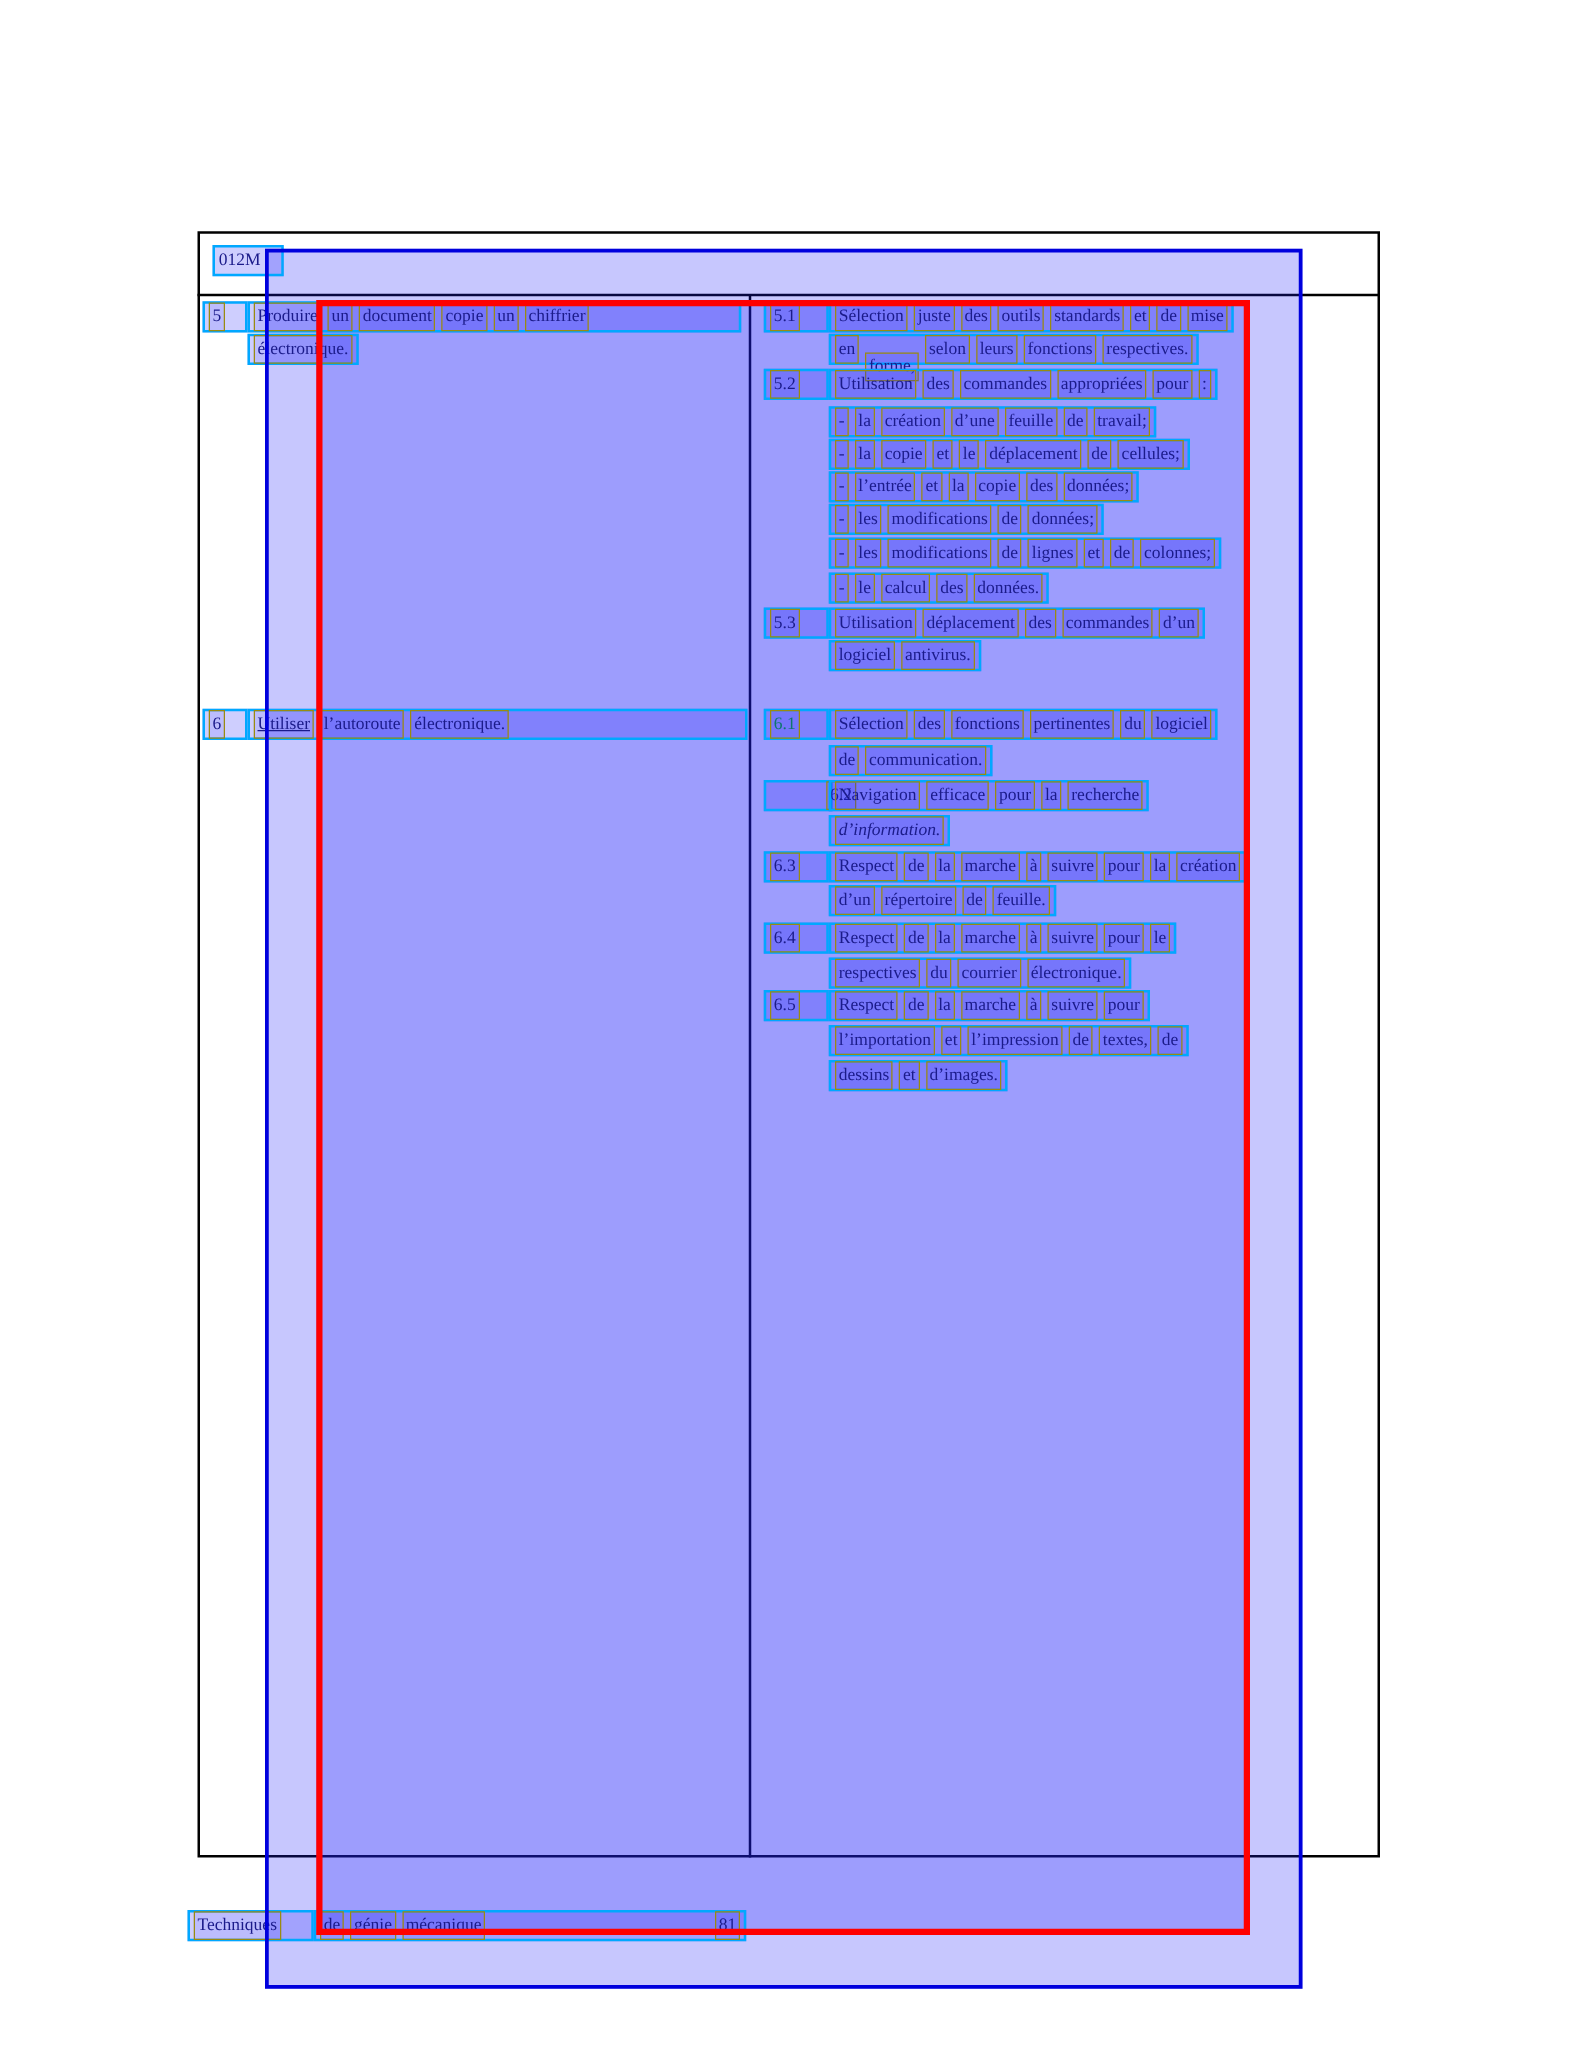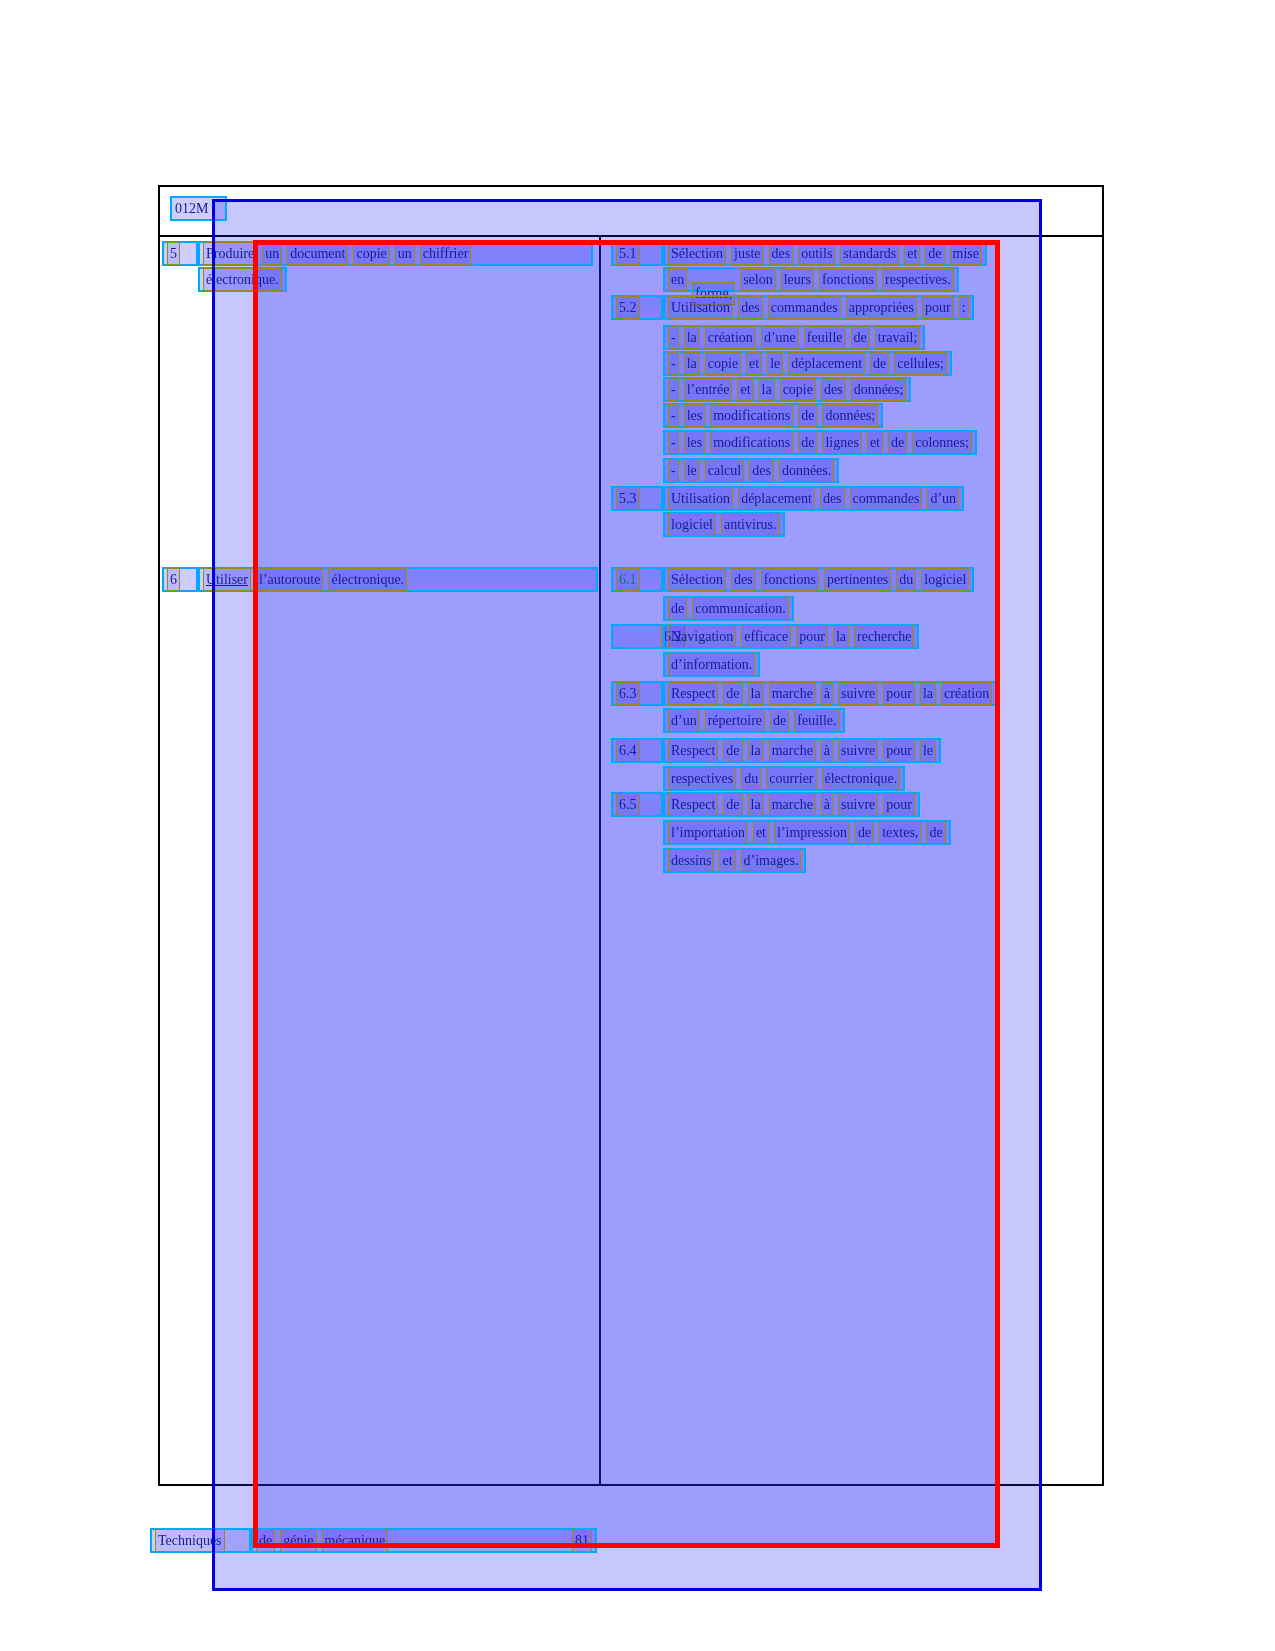--- a/index.html
+++ b/index.html
@@ -196,21 +196,21 @@
         <span class="word" style="border: 1px solid rgb(154, 139, 16); background: rgba(30, 30, 250, 0.1);">6.2</span>
       </div>
       <div class="linebox" style="left: 663px; top: 624px; border: 2px solid rgb(0, 168, 255); background: rgba(30, 30, 250, 0.22); color: rgb(27, 27, 138);">
         <span class="word" style="border: 1px solid rgb(154, 139, 16); background: rgba(30, 30, 250, 0.1);">Navigation</span>
         <span class="word" style="border: 1px solid rgb(154, 139, 16); background: rgba(30, 30, 250, 0.1);">efficace</span>
         <span class="word" style="border: 1px solid rgb(154, 139, 16); background: rgba(30, 30, 250, 0.1);">pour</span>
         <span class="word" style="border: 1px solid rgb(154, 139, 16); background: rgba(30, 30, 250, 0.1);">la</span>
         <span class="word" style="border: 1px solid rgb(154, 139, 16); background: rgba(30, 30, 250, 0.1);">recherche</span>
       </div>
       <div class="linebox" style="left: 663px; top: 652px; border: 2px solid rgb(0, 168, 255); background: rgba(30, 30, 250, 0.22); color: rgb(27, 27, 138);">
-        <span class="word" style="border: 1px solid rgb(154, 139, 16); background: rgba(30, 30, 250, 0.1);">d’information.</span>
+        <span class="word" style="border: 1px solid rgb(154, 139, 16); background: rgba(30, 30, 250, 0.1); font-style: italic;">d’information.</span>
       </div>
       <div class="linebox" style="left: 611px; top: 681px; width: 52px; border: 2px solid rgb(0, 168, 255); background: rgba(30, 30, 250, 0.22); color: rgb(27, 27, 138);">
         <span class="word" style="border: 1px solid rgb(154, 139, 16); background: rgba(30, 30, 250, 0.1);">6.3</span>
       </div>
       <div class="linebox" style="left: 663px; top: 681px; border: 2px solid rgb(0, 168, 255); background: rgba(30, 30, 250, 0.22); color: rgb(27, 27, 138);">
         <span class="word" style="border: 1px solid rgb(154, 139, 16); background: rgba(30, 30, 250, 0.1);">Respect</span>
         <span class="word" style="border: 1px solid rgb(154, 139, 16); background: rgba(30, 30, 250, 0.1);">de</span>
         <span class="word" style="border: 1px solid rgb(154, 139, 16); background: rgba(30, 30, 250, 0.1);">la</span>
         <span class="word" style="border: 1px solid rgb(154, 139, 16); background: rgba(30, 30, 250, 0.1);">marche</span>
         <span class="word" style="border: 1px solid rgb(154, 139, 16); background: rgba(30, 30, 250, 0.1);">à</span>

